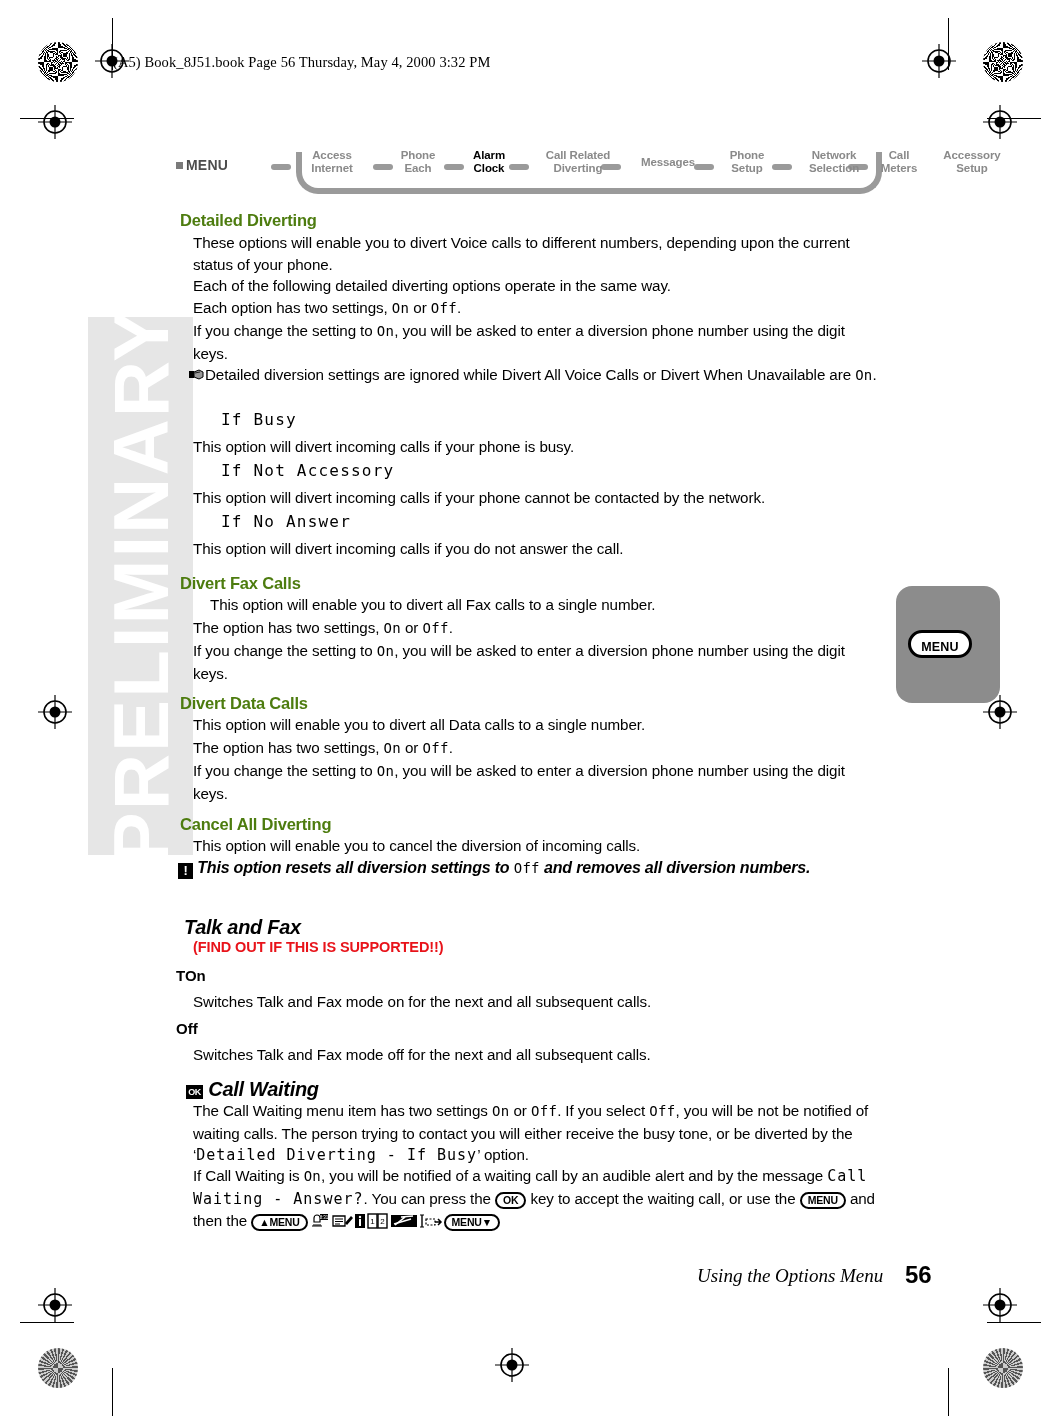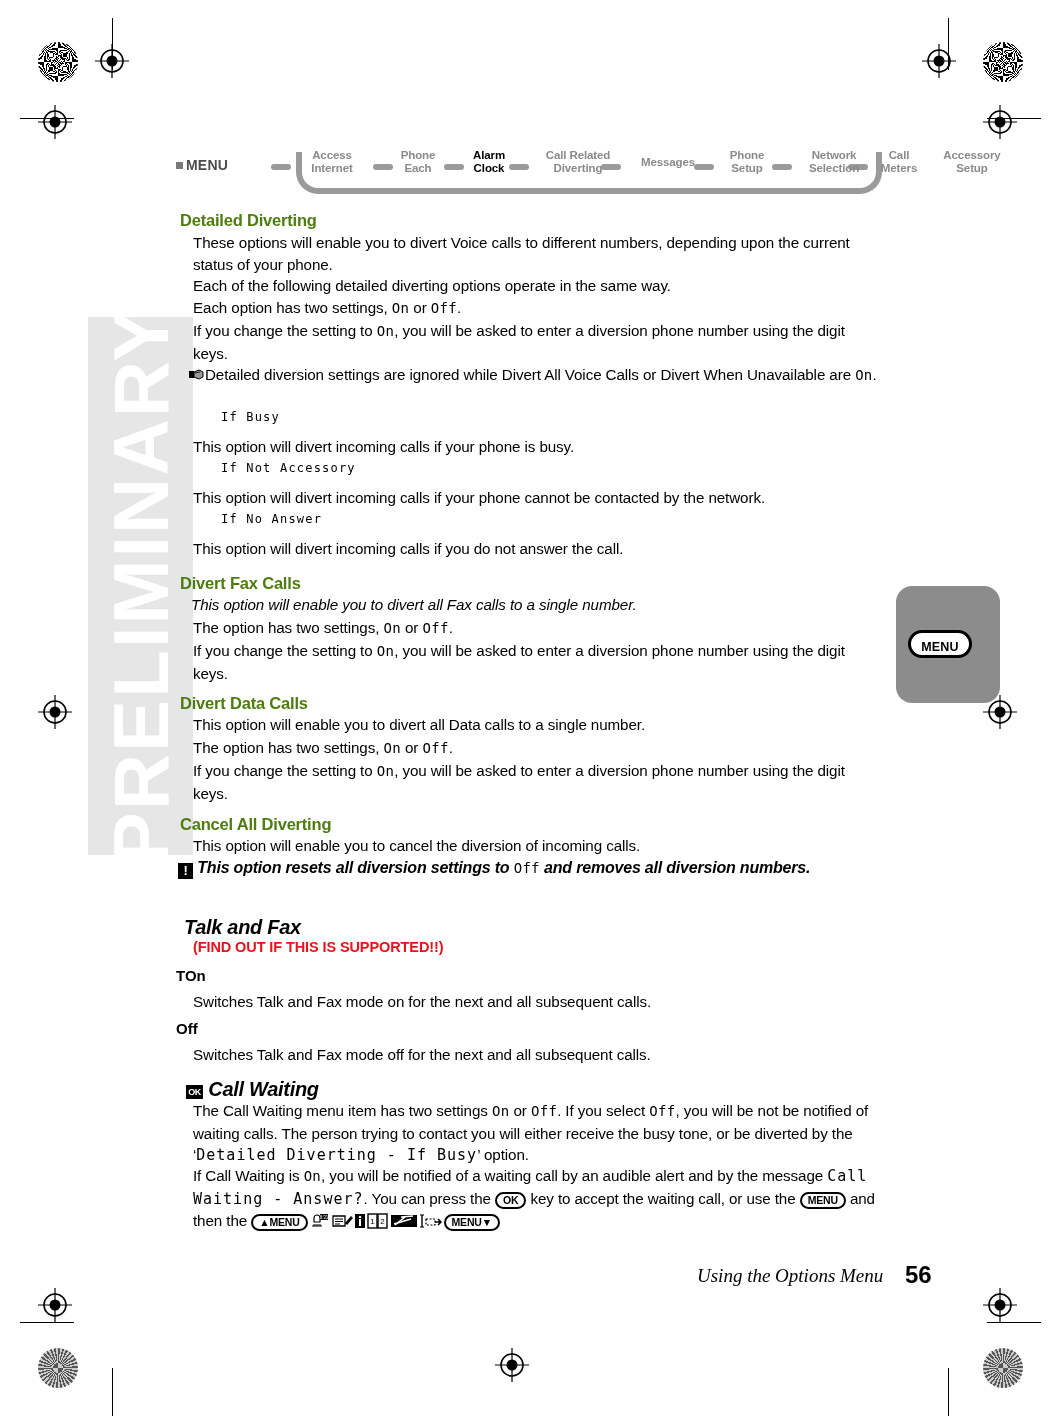--- a/index.html
+++ b/index.html
@@ -81,21 +81,21 @@
     position:absolute;margin:0;font-size:15.2px;line-height:21.5px;
     color:#000;letter-spacing:-.1px;
   }
   .lcd{
     font-family:"DejaVu Sans Mono","Liberation Mono",monospace;
     font-size:14px;letter-spacing:.3px;
   }
   .lcd-big{
     position:absolute;margin:0;
     font-family:"DejaVu Sans Mono","Liberation Mono",monospace;
-    font-size:12px;letter-spacing:1.2px;color:#000;white-space:nowrap;
+    font-size:16px;letter-spacing:1.2px;color:#000;white-space:nowrap;
   }
   .redmark{
     position:absolute;margin:0;color:#e8131a;font-weight:bold;
     font-size:14.5px;letter-spacing:-.1px;white-space:nowrap;
   }
   .warn{
     position:absolute;margin:0;font-size:16px;line-height:22px;
     font-weight:bold;font-style:italic;letter-spacing:-.2px;color:#000;
   }
 
@@ -234,20 +234,21 @@
 
   <div class="trimline" style="left:112px;top:18px;width:1px;height:52px;"></div>
   <div class="trimline" style="left:20px;top:118px;width:54px;height:1px;"></div>
   <div class="trimline" style="left:948px;top:18px;width:1px;height:52px;"></div>
   <div class="trimline" style="left:987px;top:118px;width:54px;height:1px;"></div>
   <div class="trimline" style="left:20px;top:1322px;width:54px;height:1px;"></div>
   <div class="trimline" style="left:987px;top:1322px;width:54px;height:1px;"></div>
   <div class="trimline" style="left:112px;top:1368px;width:1px;height:48px;"></div>
   <div class="trimline" style="left:948px;top:1368px;width:1px;height:48px;"></div>
 
+  <div class="fileline">(A5) Book_8J51.book  Page 56  Thursday, May 4, 2000  3:32 PM</div>
 
   <div class="prelim-band">
     <span class="prelim-text">PRELIMINARY</span>
   </div>
 
   <div class="nav">
     <div class="nav-track"></div>
     <div class="nav-menu"><span class="sq"></span><span>MENU</span></div>
 
     <div class="nav-dash" style="left:95px;"></div>
@@ -325,21 +326,21 @@
     <p class="lcd-big" style="left:221px;top:410px;">If Busy</p>
     <p class="body" style="left:193px;top:436px;width:690px;">This option will divert incoming calls if your phone is busy.</p>
 
     <p class="lcd-big" style="left:221px;top:461px;">If Not Accessory</p>
     <p class="body" style="left:193px;top:487px;width:700px;">This option will divert incoming calls if your phone cannot be contacted by the network.</p>
 
     <p class="lcd-big" style="left:221px;top:512px;">If No Answer</p>
     <p class="body" style="left:193px;top:538px;width:690px;">This option will divert incoming calls if you do not answer the call.</p>
 
     <h2 class="sec" style="left:176px;top:570px;">Divert Fax Calls</h2>
-    <p class="body" style="left:191px;top:594px;width:690px;font-style:italic;">This option will enable you to divert all Fax calls to a single number.</p>
+    <p class="body" style="left:210px;top:594px;width:690px;">This option will enable you to divert all Fax calls to a single number.</p>
     <p class="body" style="left:193px;top:617px;width:690px;">
       <span>The option has two settings, </span><span class="lcd">On</span><span> or </span><span class="lcd">Off</span><span>.</span>
     </p>
     <p class="body" style="left:193px;top:640px;width:690px;">
       <span>If you change the setting to </span><span class="lcd">On</span><span>, you will be asked to enter a diversion phone number using the digit keys.</span>
     </p>
 
     <h2 class="sec" style="left:176px;top:690px;">Divert Data Calls</h2>
     <p class="body" style="left:193px;top:714px;width:690px;">This option will enable you to divert all Data calls to a single number.</p>
     <p class="body" style="left:193px;top:737px;width:690px;">

